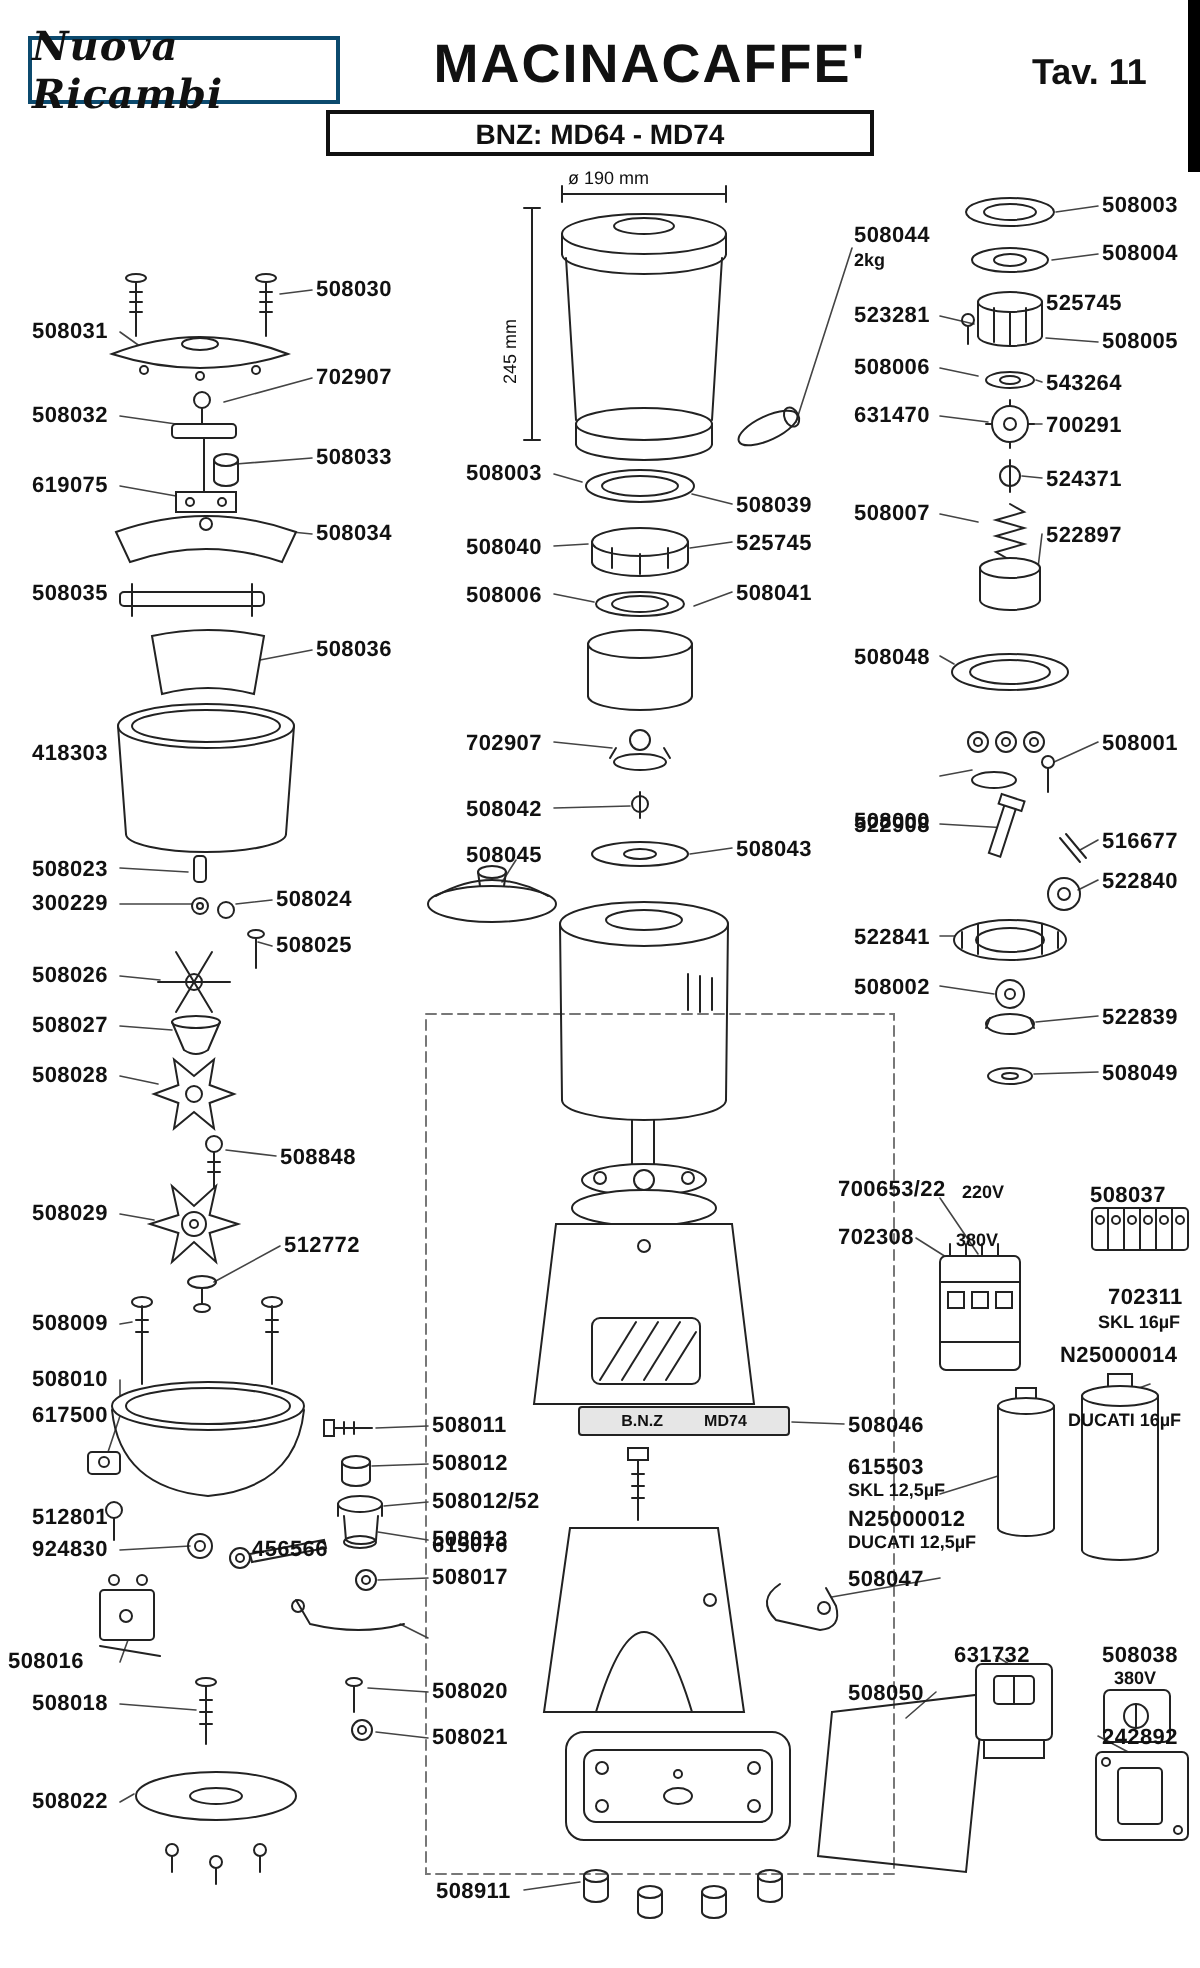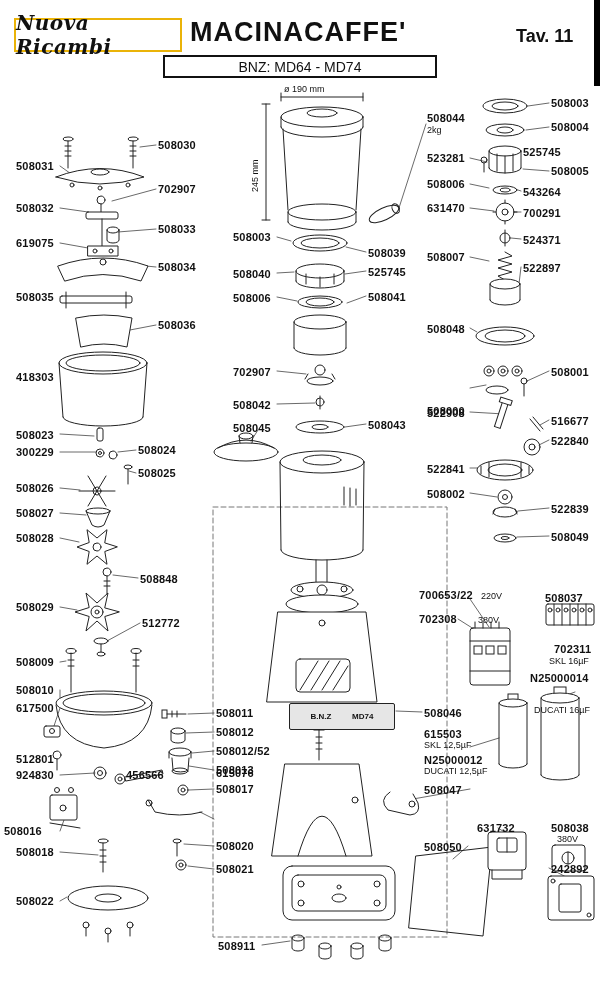--- a/index.html
+++ b/index.html
@@ -1,26 +1,26 @@
 <!DOCTYPE html>
 <html><head>
 <meta charset="utf-8">
 <style>
   *{margin:0;padding:0;box-sizing:border-box}
   html,body{width:600px;height:984px}
   body{position:relative;background:#fff;font-family:"Liberation Sans",sans-serif;color:#111;overflow:hidden}
   .L{position:absolute;font-size:11px;font-weight:700;white-space:nowrap;letter-spacing:.2px}
-  .S{position:absolute;font-size:9px;font-weight:400;white-space:nowrap}
+  .S{position:absolute;font-size:9px;font-weight:700;white-space:nowrap}
   .D{position:absolute;font-size:9px;font-weight:400;white-space:nowrap}
   .vert{transform:rotate(-90deg);transform-origin:left top}
-  #logo{position:absolute;left:14px;top:18px;width:168px;height:34px;border:2px solid #eab308;display:flex;align-items:center;justify-content:center;font-family:"DejaVu Serif",serif;font-style:italic;font-weight:700;font-size:20px;letter-spacing:.5px}
-  #title{position:absolute;left:190px;top:17px;width:270px;font-size:27px;font-weight:800;letter-spacing:1px}
+  #logo{position:absolute;left:14px;top:18px;width:156px;height:34px;border:2px solid #0c4a6e;display:flex;align-items:center;justify-content:center;font-family:"DejaVu Serif",serif;font-style:italic;font-weight:700;font-size:20px;letter-spacing:.5px}
+  #title{position:absolute;left:190px;top:17px;width:270px;text-align:center;font-size:27px;font-weight:800;letter-spacing:1px}
   #tav{position:absolute;left:516px;top:26px;font-size:18px;font-weight:700}
-  #model-box{position:absolute;left:163px;top:55px;width:274px;height:23px;border:2px solid #111;text-align:center;font-size:14px;font-weight:400;line-height:20px}
-  #plate{position:absolute;left:289px;top:703px;width:106px;height:27px;border:1px solid #222;background:#e6e6e6;border-radius:2px;display:flex;align-items:center;justify-content:space-evenly;font-size:8px;font-weight:700}
+  #model-box{position:absolute;left:163px;top:55px;width:274px;height:23px;border:2px solid #111;text-align:center;font-size:14px;font-weight:700;line-height:20px}
+  #plate{position:absolute;left:289px;top:703px;width:106px;height:15px;border:1px solid #222;background:#e6e6e6;border-radius:2px;display:flex;align-items:center;justify-content:space-evenly;font-size:8px;font-weight:700}
   #edge{position:absolute;left:594px;top:0;width:6px;height:86px;background:#000}
   svg{position:absolute;left:0;top:0}
 </style>
 </head>
 <body>
 
 <div id="logo">
     <span>Nuova Ricambi</span>
   </div>
 <div id="title">MACINACAFFE'</div>

